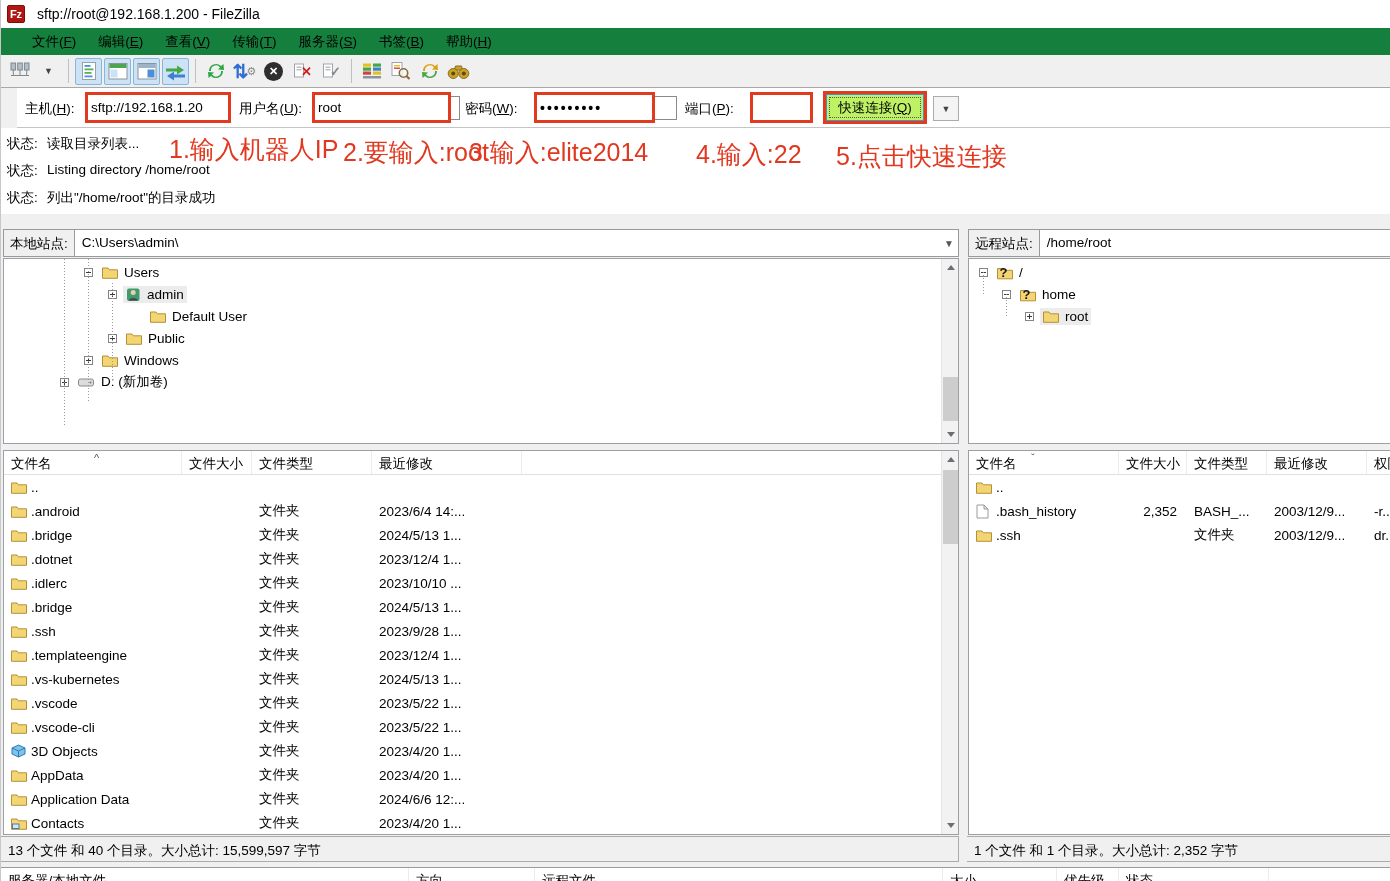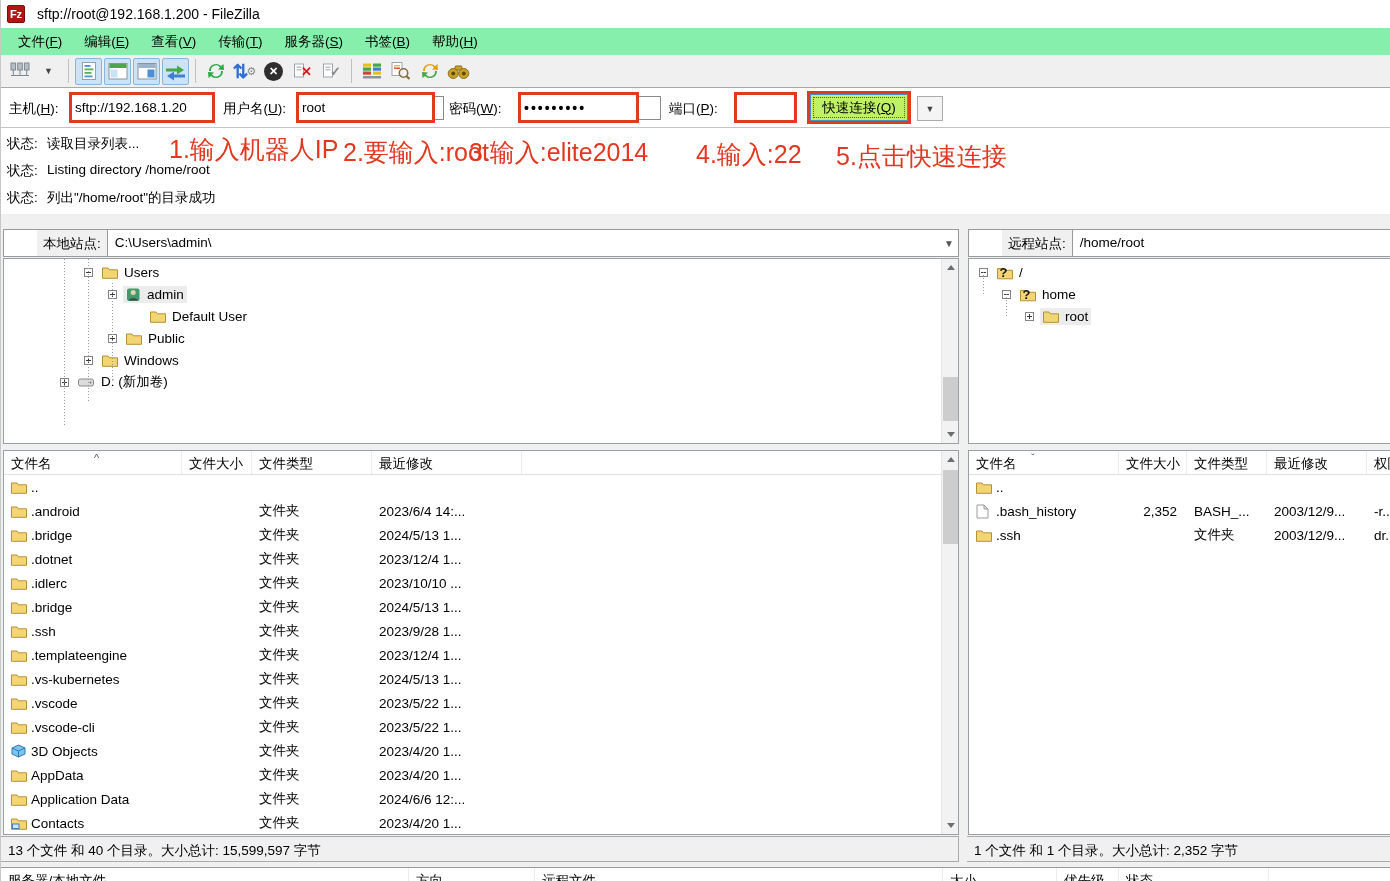--- a/index.html
+++ b/index.html
@@ -10,56 +10,56 @@
     overflow:hidden; border-left:1px solid #c8c8c8;
   }
   
   #titlebar { position:absolute; top:0; left:0; right:0; height:28px; background:#fff;
     display:flex; align-items:center; padding-left:6px; }
   .fz-logo { width:18px; height:18px; background:#b01712; color:#fff; font-weight:bold;
     font-size:11px; display:flex; align-items:center; justify-content:center; border-radius:2px;
     border:1px solid #7d0e0a; }
   #title-text { margin-left:12px; font-size:14px; }
   
-  #menubar { position:absolute; top:28px; left:0; right:0; height:27px; background:#86efac;
-    display:flex; align-items:center; padding-left:6px; }
+  #menubar { position:absolute; top:28px; left:0; right:0; height:27px; background:#15803d;
+    display:flex; align-items:center; padding-left:20px; }
   .menu-item { padding:4px 11px; font-size:13.5px; cursor:default; }
   
   #toolbar { position:absolute; top:55px; left:0; right:0; height:33px; background:#f0f0f0;
     border-bottom:1px solid #a8a8a8; display:flex; align-items:center; padding-left:4px; }
   .tbtn { height:27px; min-width:27px; display:flex; align-items:center; justify-content:center;
     border:1px solid transparent; border-radius:2px; margin:0 1px; }
   .tbtn.pressed { background:#cde3f5; border-color:#84b7de; }
   .tsep { width:1px; height:24px; background:#c0c0c0; margin:0 5px; }
   .u-ico { font-size:19px; line-height:19px; font-weight:bold; }
   .circle-x { width:19px; height:19px; border-radius:50%; background:#2e2e2e; color:#fff;
     font-size:11px; font-weight:bold; display:flex; align-items:center; justify-content:center; }
   .dd-arrow { font-size:9px; color:#444; }
   
-  #quickconnect { position:absolute; top:88px; left:0; right:0; height:40px; background:#fff;
+  #quickconnect { position:absolute; top:88px; left:16px; right:0; height:40px; background:#fff;
     border-bottom:1px solid #c4c4c4; font-size:13.5px; }
   .qc-label { position:absolute; top:12px; }
   .redbox { position:absolute; top:4px; height:31px; border:3px solid #e13a1e; background:#fff;
     display:flex; align-items:center; overflow:hidden; }
   .redbox .fieldtext { padding:0 3px; white-space:nowrap; }
   .stub { position:absolute; top:8px; height:24px; background:#fff; border:1px solid #8a8a8a; border-left:none; }
   #qc-connect-btn { width:100%; height:100%; background:#bef264; border:1px solid #4d90c8;
     outline:1px dotted #555; outline-offset:-4px; font-size:13.5px;
     font-family:"Liberation Sans",sans-serif; }
   #qc-dropdown { position:absolute; left:916px; top:8px; width:26px; height:25px;
     border:1px solid #ababab; background:#f4f4f4; display:flex; align-items:center; justify-content:center; }
   .pwd-dots { letter-spacing:2px; font-weight:bold; font-size:14px; }
   
   #logarea { position:absolute; top:128px; left:0; right:0; height:86px; background:#fff; padding-top:3px; }
   .logline { display:flex; padding:4px 0 5px 6px; font-size:13.5px; }
   .loglabel { width:40px; flex:none; }
   
   .annot { position:absolute; color:#e1381f; font-size:25px; white-space:nowrap; }
   
-  .sitebar { position:absolute; top:229px; height:28px; border:1px solid #9a9a9a; display:flex; background:#fff;padding-left:33px; }
+  .sitebar { position:absolute; top:229px; height:28px; border:1px solid #9a9a9a; display:flex; background:#fff; }
   .sitelabel { background:#f0f0f0; border-right:1px solid #9a9a9a; padding:5px 6px 0 6px; font-size:13.5px; flex:none; }
   .siteval { flex:1; padding:5px 0 0 7px; font-size:13.5px; white-space:nowrap; overflow:hidden; }
   .sitearrow { flex:none; width:18px; display:flex; align-items:center; justify-content:center; color:#555; font-size:10px; }
   
   .panel { position:absolute; background:#fff; border:1px solid #9aa0a6; overflow:hidden; }
   
   .trow { height:22px; display:flex; align-items:center; font-size:13.5px; white-space:nowrap; }
   .exp { width:9px; height:9px; border:1px solid #848484; background:#fff; position:relative; flex:none; margin-right:6px; }
   .exp::before { content:""; position:absolute; left:1px; right:1px; top:3px; height:1px; background:#3a3a3a; }
   .exp.plus::after { content:""; position:absolute; top:1px; bottom:1px; left:3px; width:1px; background:#3a3a3a; }

